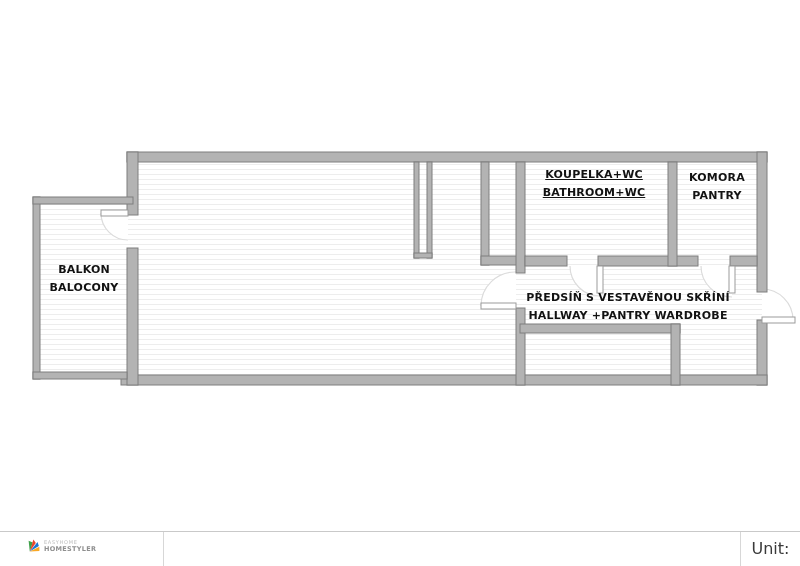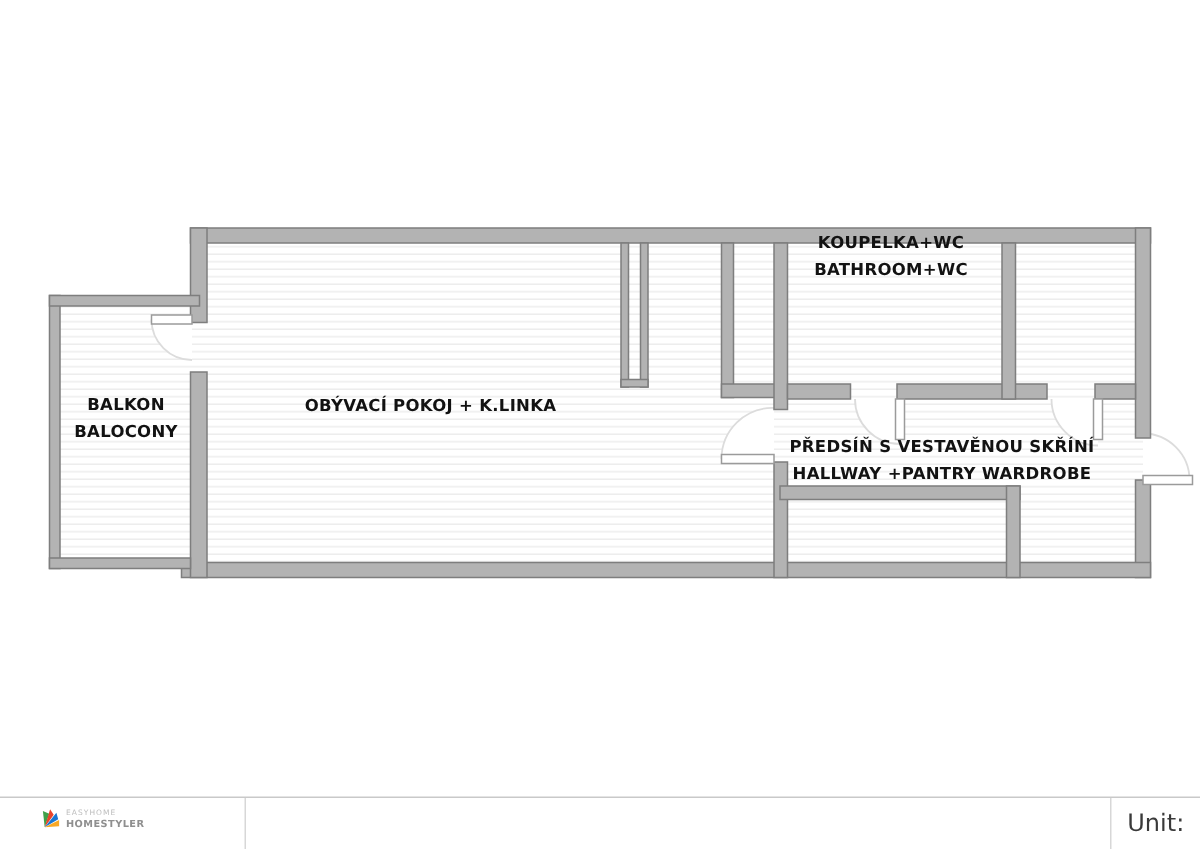--- a/index.html
+++ b/index.html
@@ -94,25 +94,28 @@
       <rect x="729" y="266" width="6" height="27"></rect>
       <rect x="762" y="317" width="33" height="6"></rect>
     </g>
   </svg>
 
   <div class="room-label" style="left:84px;top:261px;">
     <div>BALKON</div>
     <div>BALOCONY</div>
   </div>
   <div class="room-label" style="left:287px;top:262px;">
-    <div>OBÝVACÍ POKOJ + K.LINKA</div>
   </div>
-  <div class="room-label" style="left:594px;top:153px;">
+  <div class="room-label" style="left:594px;top:166px;text-decoration:underline;">
     <div>KOUPELKA+WC</div>
     <div>BATHROOM+WC</div>
+  </div>
+  <div class="room-label" style="left:717px;top:169px;">
+    <div>KOMORA</div>
+    <div>PANTRY</div>
   </div>
   <div class="room-label" style="left:628px;top:289px;">
     <div>PŘEDSÍŇ S VESTAVĚNOU SKŘÍNÍ</div>
     <div>HALLWAY +PANTRY WARDROBE</div>
   </div>
 
   <div class="footer">
     <div class="vdiv" style="left:163px;"></div>
     <div class="vdiv" style="left:740px;"></div>
 

